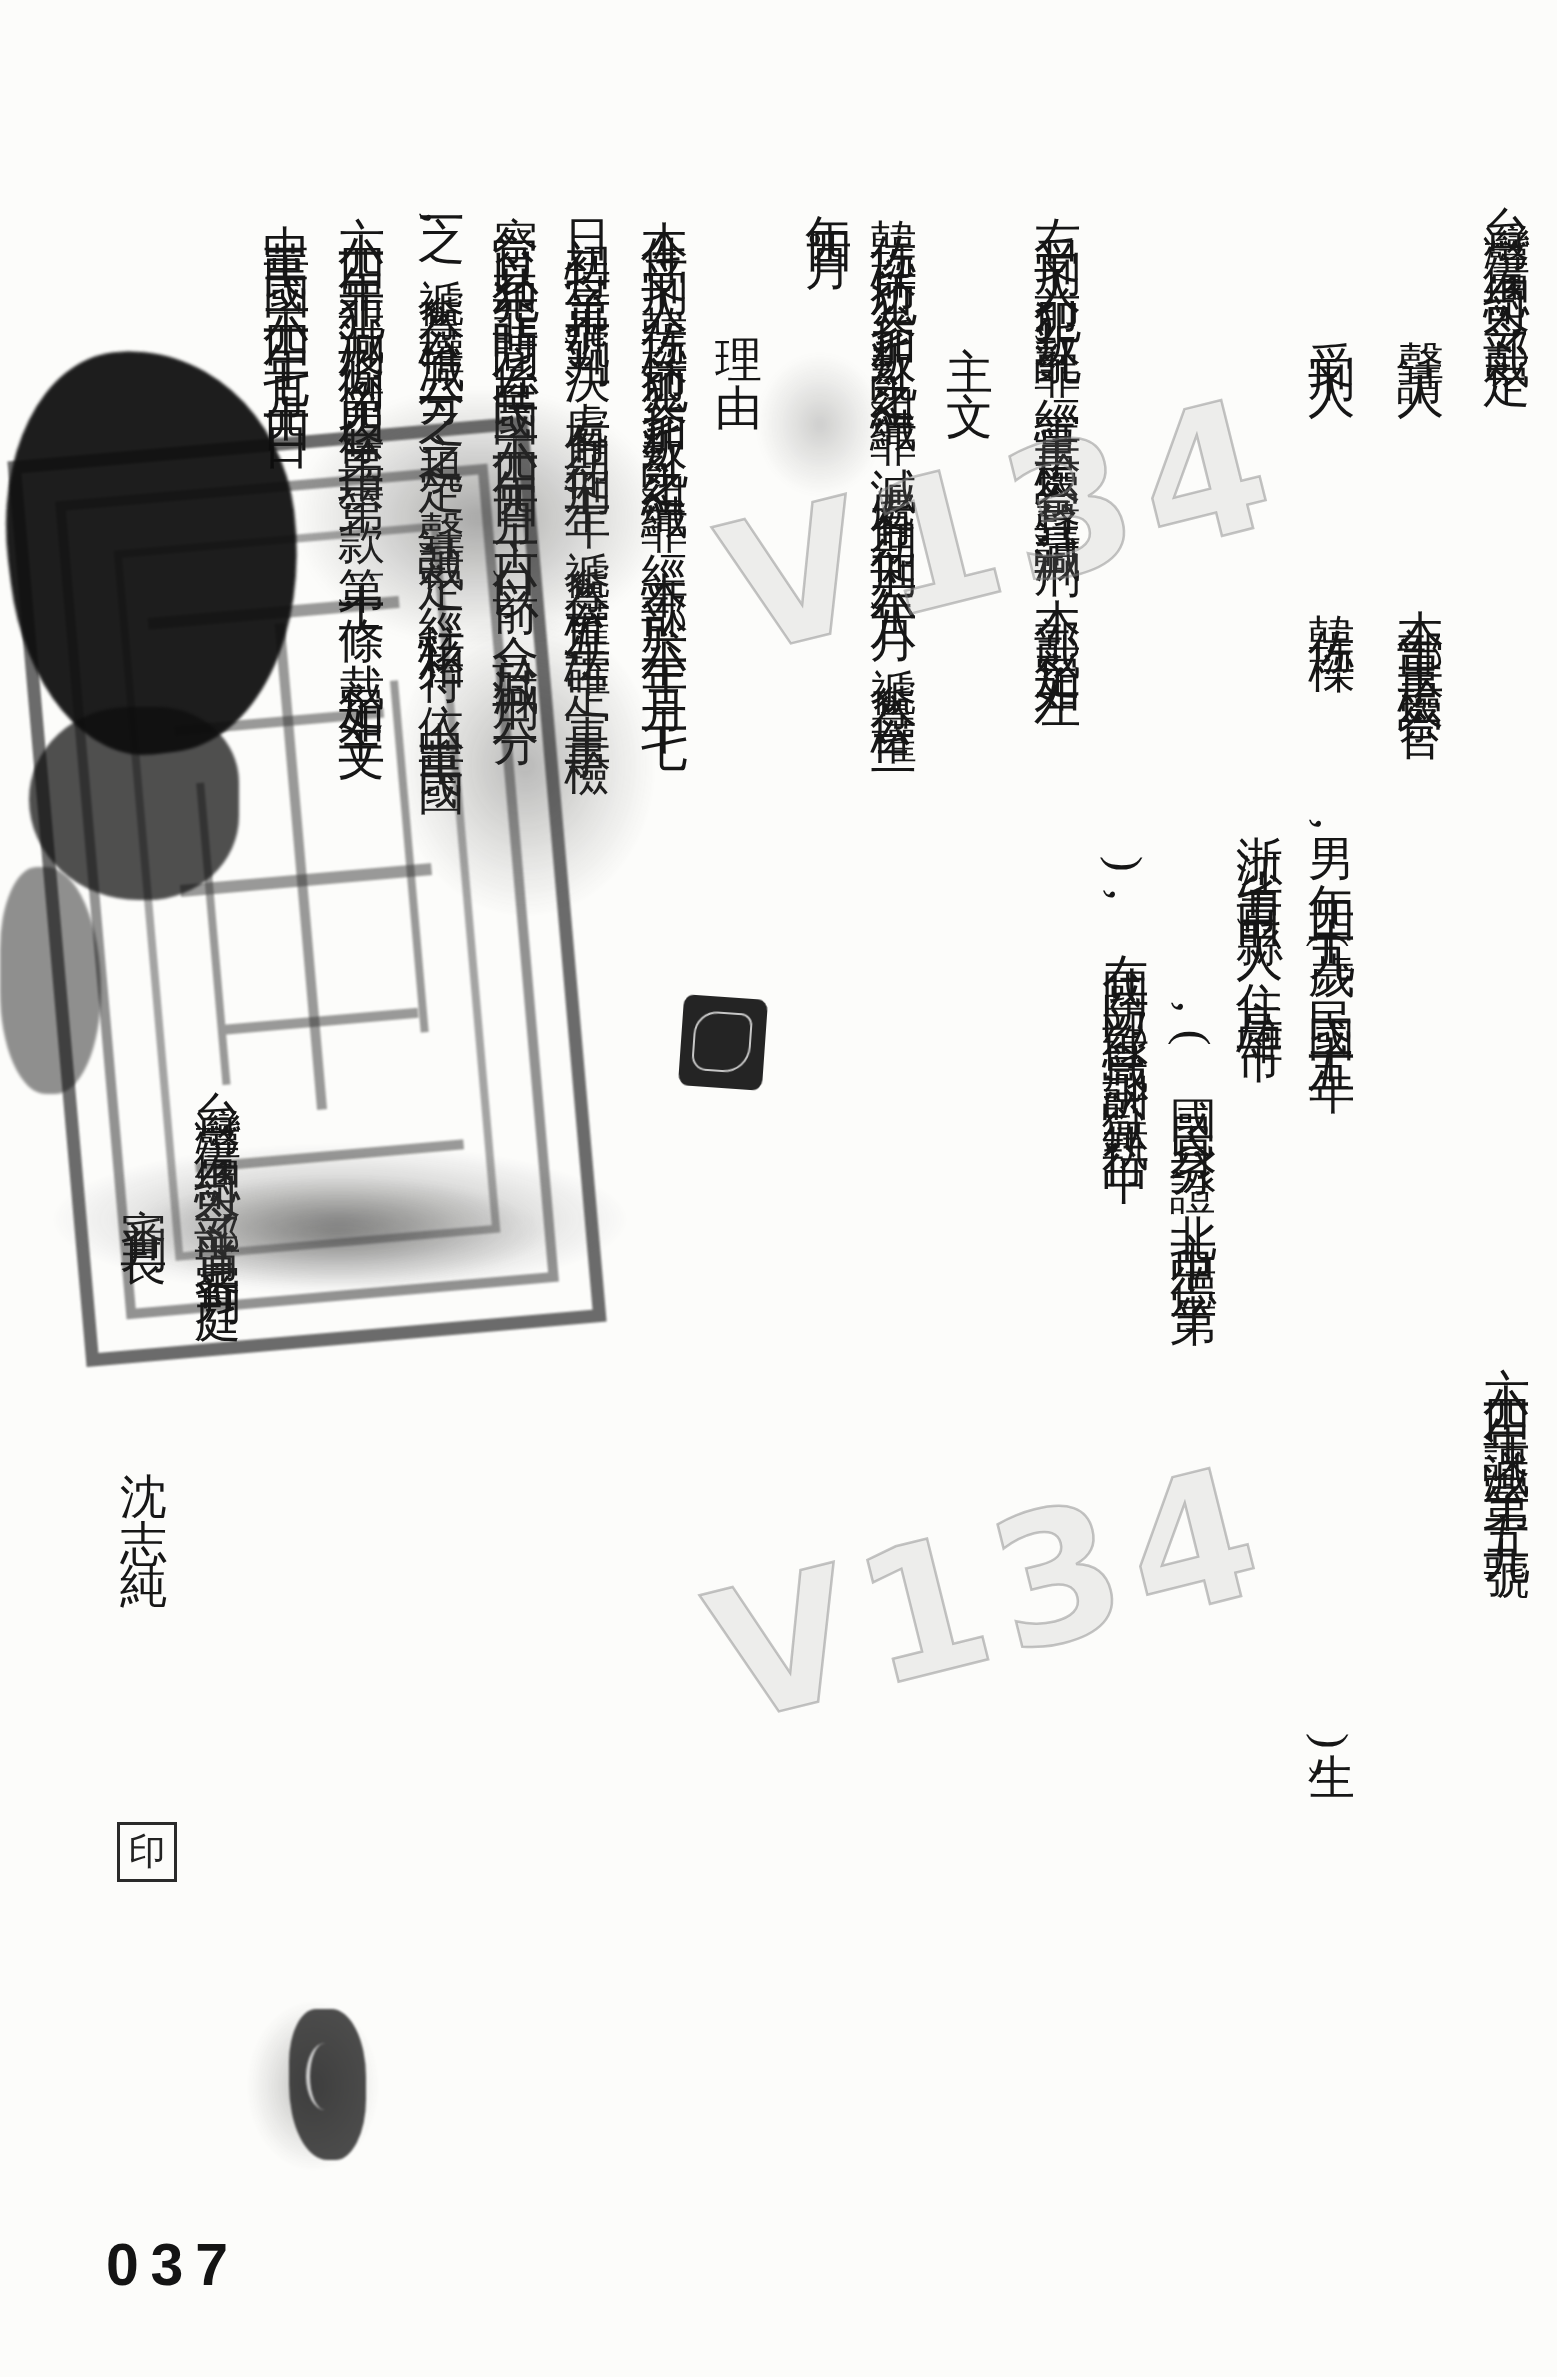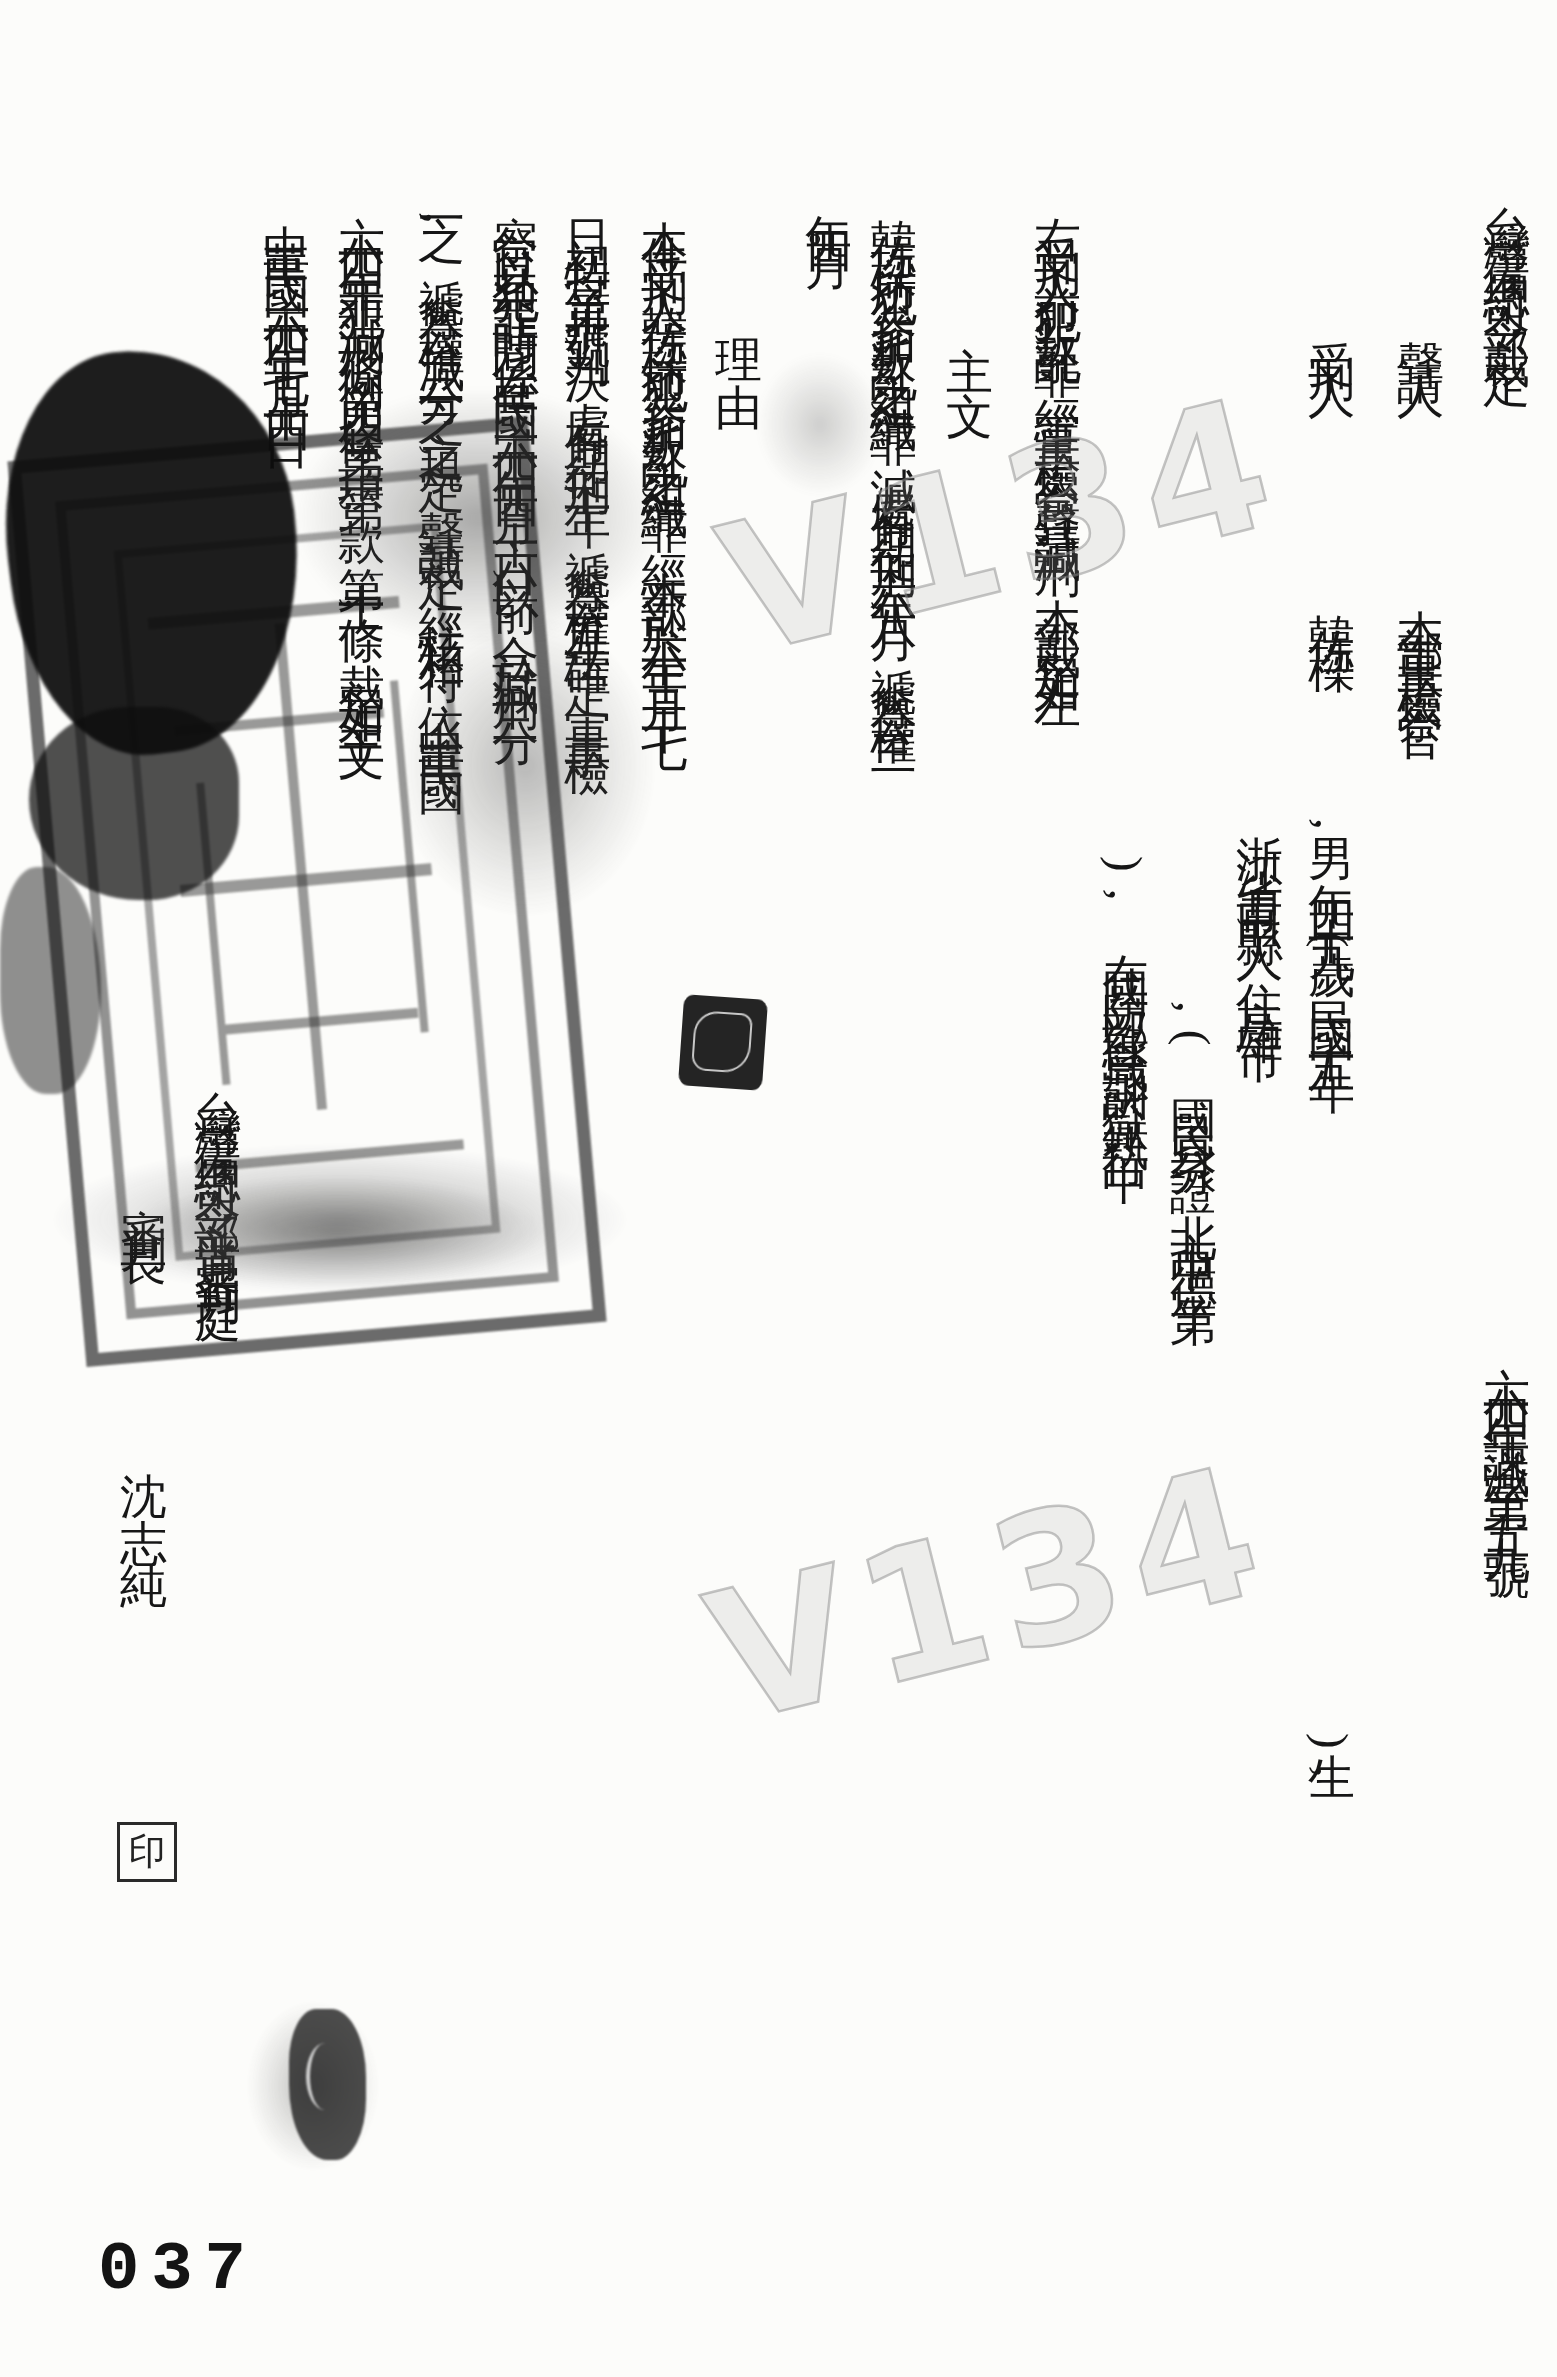--- a/index.html
+++ b/index.html
@@ -23,23 +23,23 @@
     font-weight:500;
   }
   
   .seal-box{
     position:absolute;left:117px;top:1822px;width:54px;height:54px;
     border:3.4px solid #2a2a2a;display:flex;align-items:center;justify-content:center;
     font-size:37px;color:#222;z-index:2;
   }
   
   .page-number{
-    position:absolute;left:98px;top:2231px;
-    font-size:69px;font-weight:700;letter-spacing:11.8px;color:#141414;
-    font-family:Liberation Mono, monospace;z-index:2;
+    position:absolute;left:106px;top:2231px;
+    font-size:59px;font-weight:700;letter-spacing:11.8px;color:#141414;
+    font-family:Liberation Sans, sans-serif;z-index:2;
   }
   
   .big-seal{
     position:absolute;left:46px;top:437px;width:522px;height:909px;
     transform:rotate(-5deg);z-index:3;filter:blur(0.8px);opacity:.85;
   }
   .big-seal div{position:absolute;}
   .sf-outer{inset:0;border:13.5px solid rgba(25,25,25,.75);}
   .sf-mid{inset:44px;border:10px solid rgba(25,25,25,.55);}
   .sf-inner{inset:98px;border:8.4px solid rgba(25,25,25,.45);}

